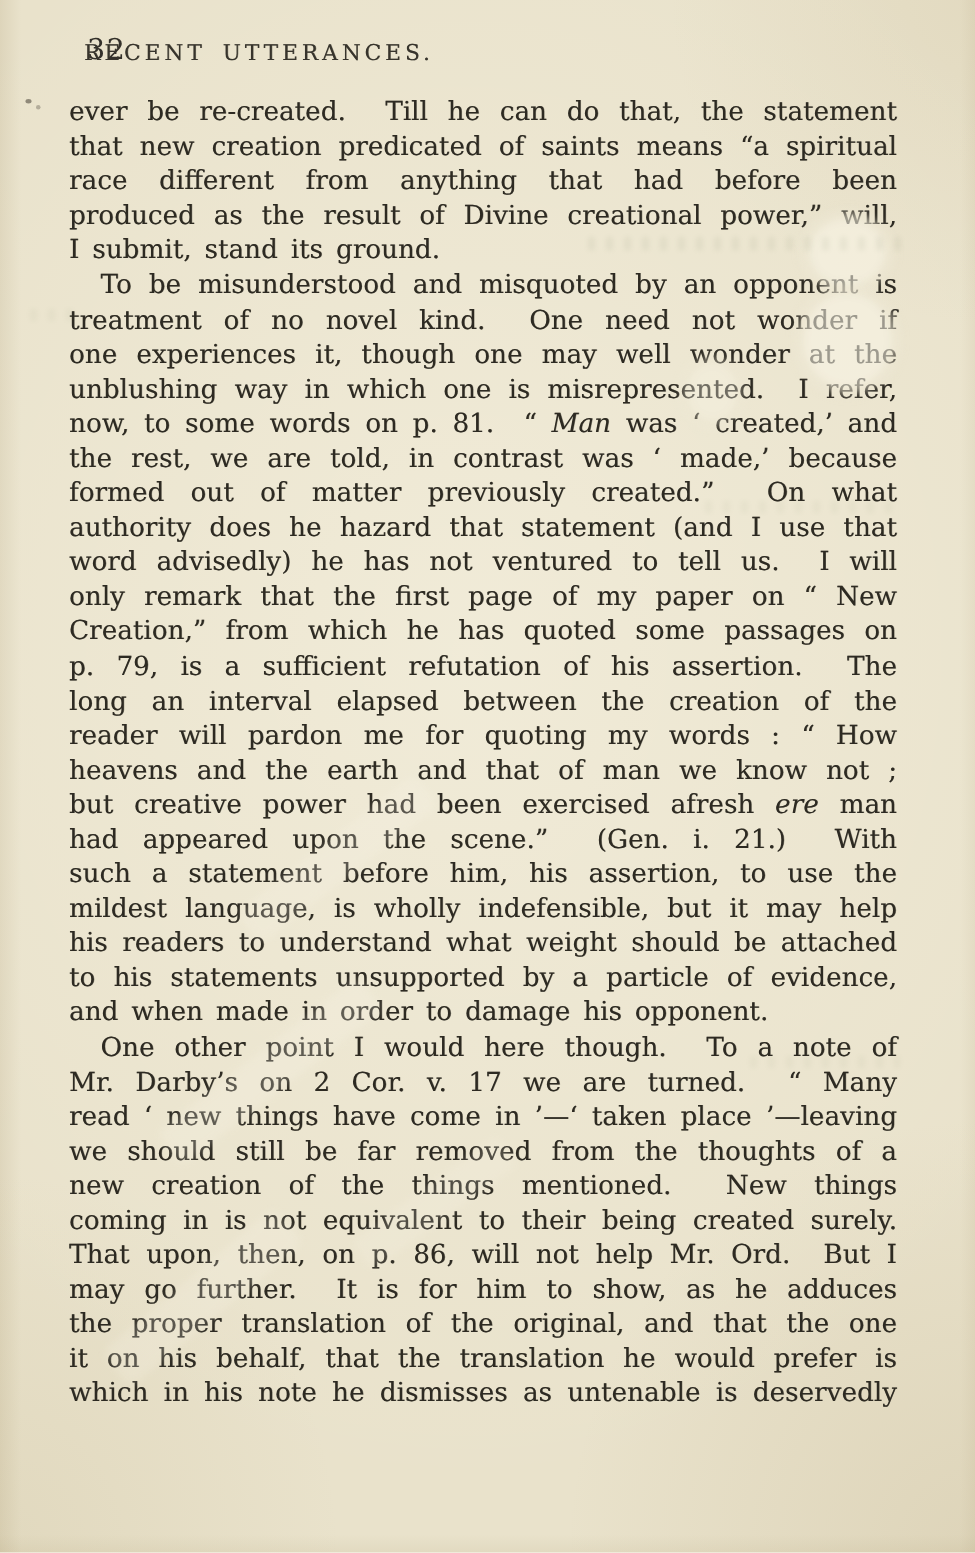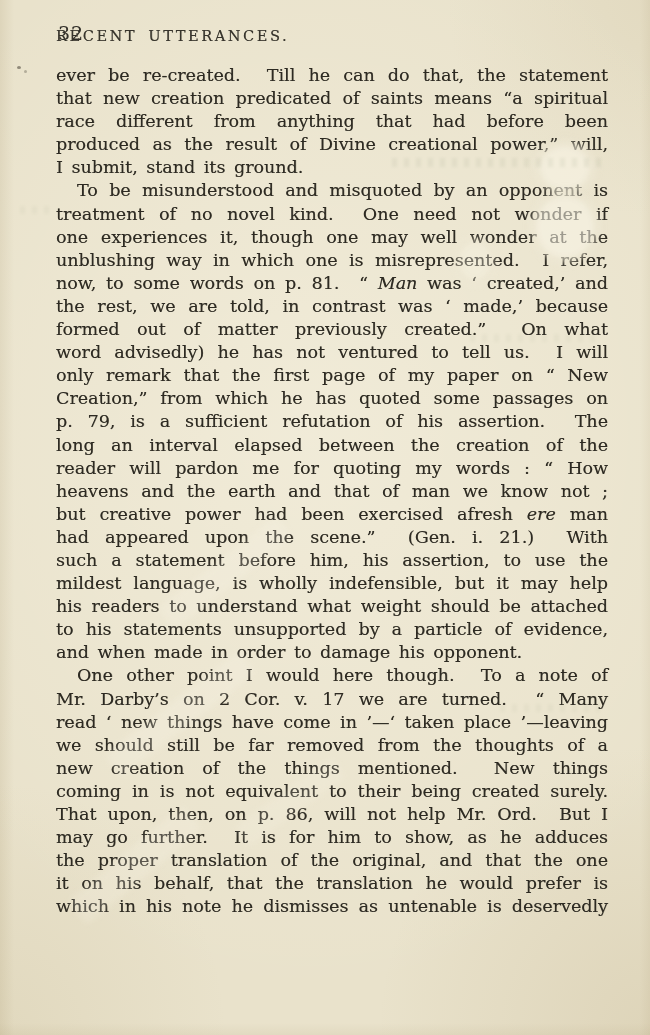--- a/index.html
+++ b/index.html
@@ -32,21 +32,21 @@
   }
   .head-title {
     position: absolute; left: 0; right: 0; top: 6px;
     text-align: left;
     font-size: 14.5px; letter-spacing: 2.6px; word-spacing: 4px;
     color: #37342c;
     text-shadow: 0.3px 0.3px 0.4px rgba(55,52,44,0.55);
   }
   
   .text-block {
-    position: absolute; left: 56px; top: 64px; width: 552px;
+    position: absolute; left: 46px; top: 64px; width: 552px;
     font-size: 17.5px; line-height: 23.1px;
     color: #2d2a22;
     text-shadow: 0.3px 0.3px 0.35px rgba(45,42,34,0.45);
   }
   .para { margin: 0; }
   .line {
     white-space: pre-wrap;
     text-align: justify;
     text-align-last: justify;
     height: 23.1px; overflow: visible;
@@ -94,20 +94,21 @@
         <div class="line last"><span>I submit, stand its ground.</span></div>
       </div>
       <div class="para">
         <div class="line indent"><span>To be misunderstood and misquoted by an opponent is</span></div>
         <div class="line"><span>treatment of no novel kind.  One need not wonder if</span></div>
         <div class="line"><span>one experiences it, though one may well wonder at the</span></div>
         <div class="line"><span>unblushing way in which one is misrepresented.  I refer,</span></div>
         <div class="line"><span>now, to some words on p. 81.  “ </span><span class="it">Man</span><span> was ‘ created,’ and</span></div>
         <div class="line"><span>the rest, we are told, in contrast was ‘ made,’ because</span></div>
         <div class="line"><span>formed out of matter previously created.”  On what</span></div>
+        <div class="line"><span>authority does he hazard that statement (and I use that</span></div>
         <div class="line"><span>word advisedly) he has not ventured to tell us.  I will</span></div>
         <div class="line"><span>only remark that the first page of my paper on “ New</span></div>
         <div class="line"><span>Creation,” from which he has quoted some passages on</span></div>
         <div class="line"><span>p. 79, is a sufficient refutation of his assertion.  The</span></div>
         <div class="line"><span>long an interval elapsed between the creation of the</span></div>
         <div class="line"><span>reader will pardon me for quoting my words : “ How</span></div>
         <div class="line"><span>heavens and the earth and that of man we know not ;</span></div>
         <div class="line"><span>but creative power had been exercised afresh </span><span class="it">ere</span><span> man</span></div>
         <div class="line"><span>had appeared upon the scene.”  (Gen. i. 21.)  With</span></div>
         <div class="line"><span>such a statement before him, his assertion, to use the</span></div>

